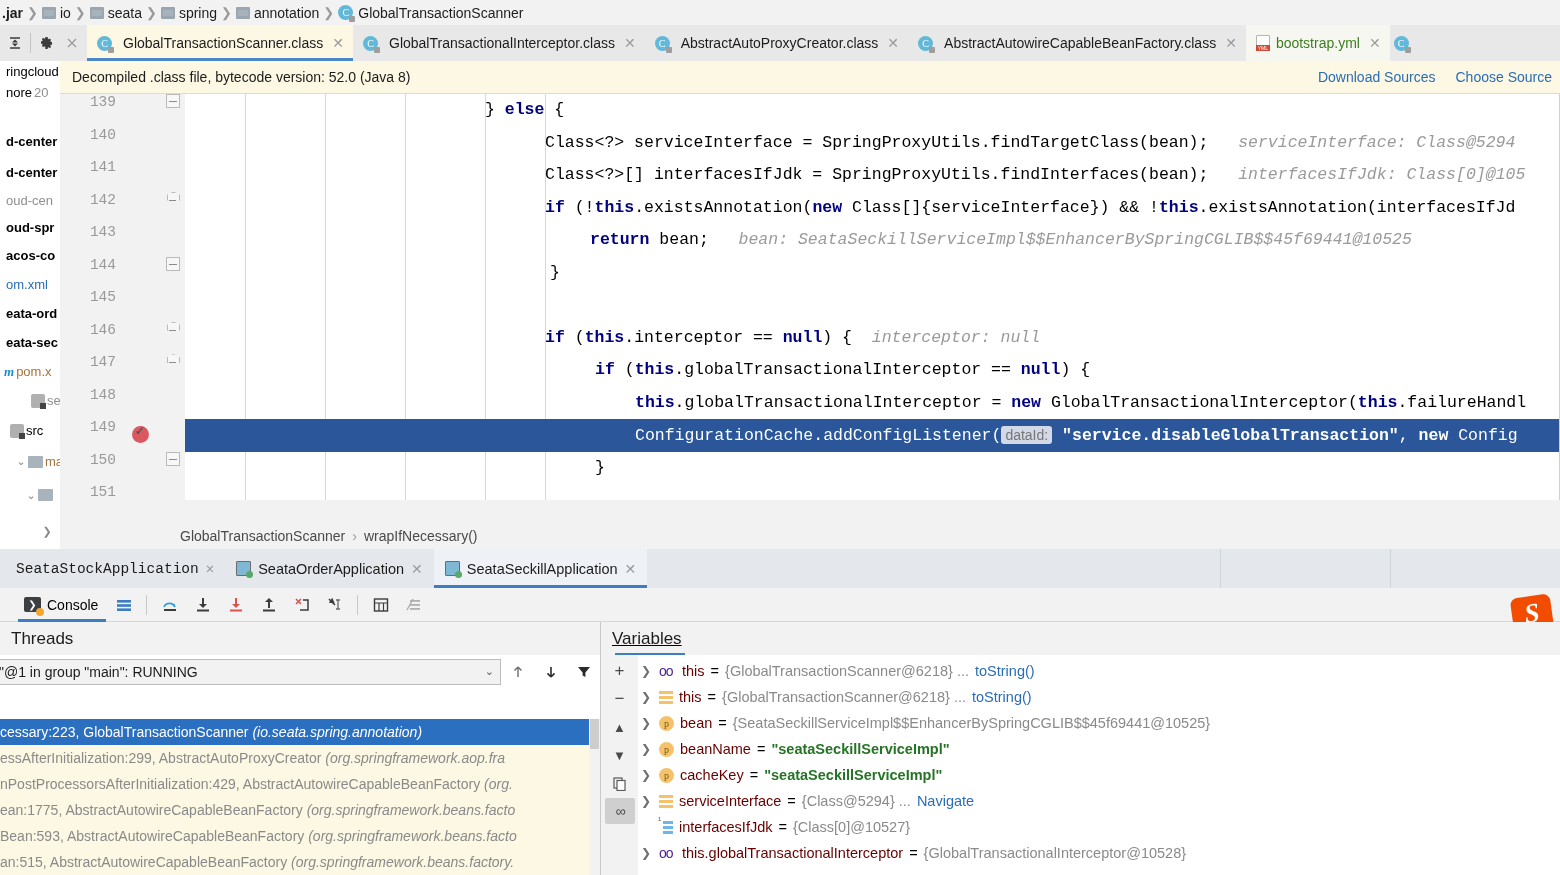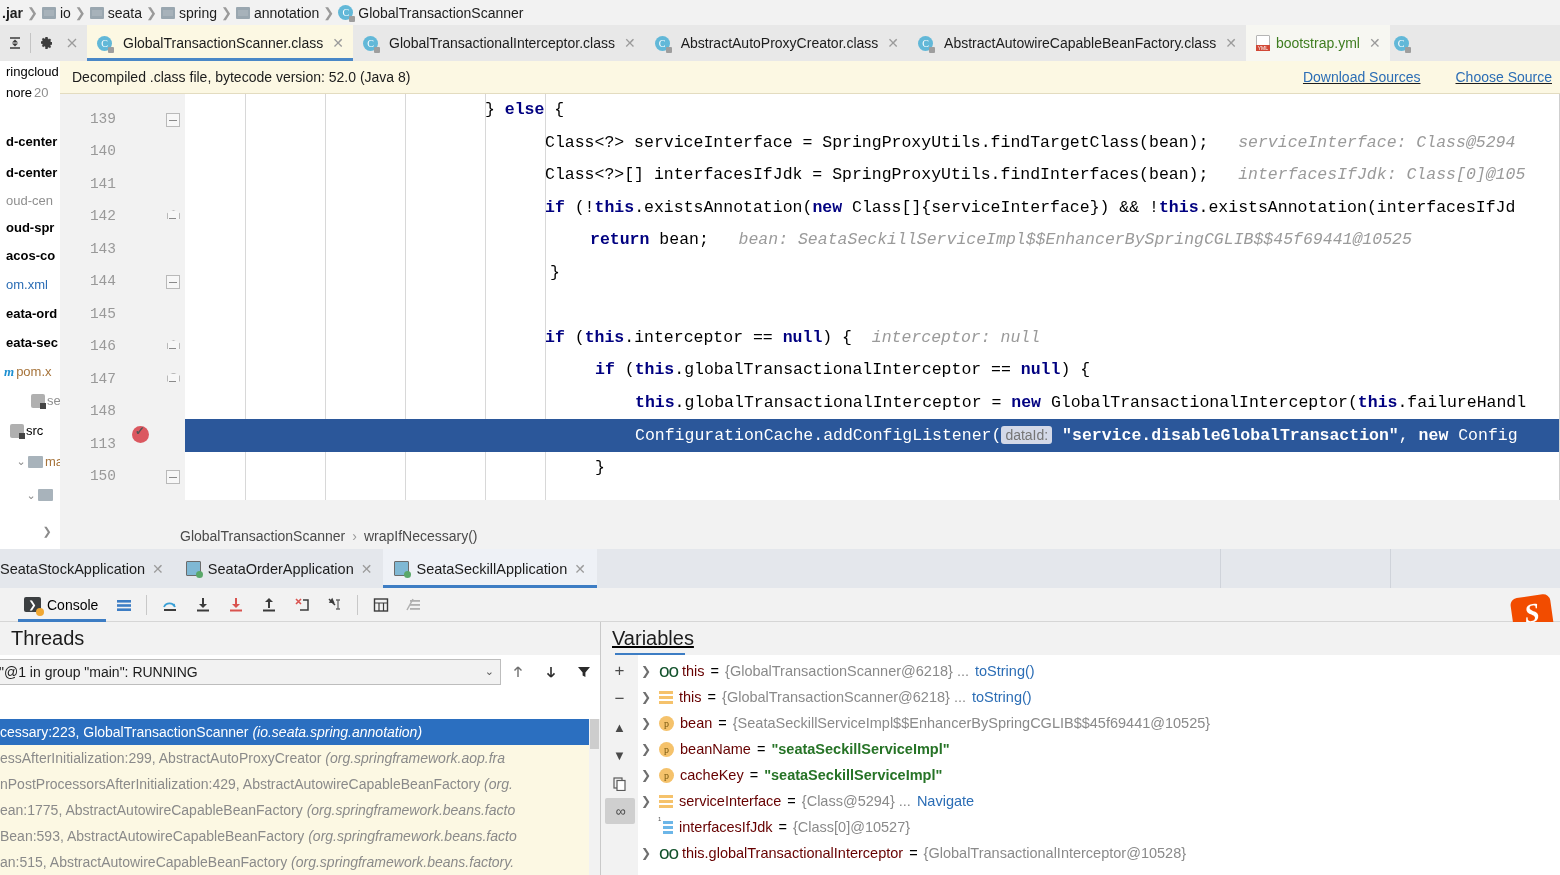--- a/index.html
+++ b/index.html
@@ -82,21 +82,21 @@
     font-family:"Liberation Sans",sans-serif;
   }
 
   
   .notifbar {
     position: absolute; left: 60px; top: 61px; width: 1500px; height: 33px;
     background: #fcf8e3; border-bottom: 1px solid #e3dcc0;
     display: flex; align-items: center; justify-content: space-between;
     padding: 0 8px 0 12px; font-size: 14px; color: #1c1c1c;
   }
-  .notif-actions { display: flex; gap: 35px; text-decoration: underline; }
+  .notif-actions { display: flex; gap: 20px; }
   .notif-link { color: #2b6db5; cursor: pointer; }
 
   
   .sidebar {
     position: absolute; left: 4px; top: 61px; width: 60px; height: 478px;
     background: #ffffff; overflow: hidden; font-size: 13px;
   }
   .sb-row { height: 26px; display: flex; align-items: center; white-space: nowrap; padding-left: 0px; }
   .sb-row .t { margin-left: 2px; }
   .sb-row .bold { font-weight: bold; }
@@ -113,21 +113,21 @@
   .editor {
     position: absolute; left: 60px; top: 94px; width: 1500px; height: 428px;
     background: #ffffff; overflow: hidden;
   }
   .gutter {
     position: absolute; left: 0; top: 0; width: 125px; height: 428px;
     background: #f2f2f2;
   }
   .gutter-line {
     position: absolute; left: 0; width: 125px; height: 32.5px;
-    display: flex; align-items: flex-end; gap: 22px;
+    display: flex; align-items: flex-start; gap: 22px;
   }
   .ln {
     width: 56px; text-align: right; color: #999999;
     font-family: "Liberation Mono", monospace; font-size: 14.5px;
   }
   .fold {
     width: 14px; height: 14px; margin-left: 28px;
     border: 1px solid #b9b9b9; background: #f7f7f7; position: relative;
   }
   .fold.minus::after {
@@ -247,21 +247,21 @@
   }
 
   
   .panes { position: absolute; left: 0; top: 622px; width: 1560px; height: 253px; }
   .pane-threads { position:absolute; left:0; top:0; width: 600px; height: 253px; background:#fff; }
   .pane-vars { position:absolute; left:601px; top:0; width: 959px; height: 253px; background:#fff;text-decoration:underline; }
   .pane-divider { position:absolute; left:600px; top:0; width:1px; height:253px; background:#c9c9c9; }
 
   .pane-head {
     height: 33px; background:#f2f2f2; display:flex; align-items:center;
-    padding-left: 11px; font-size: 20px; color:#1c1c1c; position:relative;
+    padding-left: 11px; font-size: 17px; color:#1c1c1c; position:relative;
   }
   .pane-head.vars::after{ content:""; position:absolute; left:14px; width:70px; bottom:0; height:2px; background:#3d7dc4;}
 
   .thread-select-row { display:flex; align-items:center; height:30px; padding: 3px 0 0 0; }
   .thread-select {
     flex: 1; height: 26px; margin-left: -8px; background:#f2f2f2; border:1px solid #bdbdbd;
     display:flex; align-items:center; justify-content:space-between; padding: 0 6px 0 0;
     font-size: 14px; color:#1c1c1c; overflow:hidden; white-space:nowrap;
   }
   .thread-select .caret{ color:#5a5a5a; font-size:11px; }
@@ -291,21 +291,21 @@
   .var-name { color: #660000; }
   .var-eq { color:#000; }
   .var-val { color:#8a8a8a; }
   .var-val.str { color:#267326; font-weight:bold; }
   .var-link { color:#2b6db5; }
   .ico-var-p {
     width:15px;height:15px;border-radius:50%;background:#f5c26b;color:#7a5a10;
     font-size:10px;line-height:15px;text-align:center;flex:none;
     font-family:"Liberation Serif",serif;
   }
-  .ico-var-oo { color:#14532d; font-size:19px; letter-spacing:-1px; flex:none; width:17px; }
+  .ico-var-oo { color:#4c1d95; font-size:14px; letter-spacing:-1px; flex:none; width:17px; }
   .ico-var-list {
     width:14px;height:14px;flex:none;background:
       linear-gradient(#f5c26b,#f5c26b) 0 1px/14px 3px no-repeat,
       linear-gradient(#f5c26b,#f5c26b) 0 6px/14px 3px no-repeat,
       linear-gradient(#f5c26b,#f5c26b) 0 11px/14px 3px no-repeat;
   }
   .ico-var-arr {
     width:14px;height:14px;flex:none;background:
       linear-gradient(#6cb6e8,#6cb6e8) 4px 1px/10px 3px no-repeat,
       linear-gradient(#6cb6e8,#6cb6e8) 4px 6px/10px 3px no-repeat,
@@ -506,21 +506,21 @@
           <span class="fold collapse-arrow"></span>
         </div>
       <div class="gutter-line" style="top:260px;">
           <span class="ln">147</span>
           <span class="fold collapse-arrow"></span>
         </div>
       <div class="gutter-line" style="top:292.5px;">
           <span class="ln">148</span>
         </div>
       <div class="gutter-line" style="top:325px;">
-          <span class="ln">113</span>
+          <span class="ln">149</span>
           <span class="bpmark" style="top:7px;"></span>
         </div>
       <div class="gutter-line" style="top:357.5px;">
           <span class="ln">150</span>
           <span class="fold minus"></span>
         </div>
       <div class="gutter-line" style="top:390px;">
           <span class="ln">151</span>
         </div>
       <div class="gutter-line" style="top:422.5px;"></div>
@@ -562,21 +562,21 @@
     <div class="code-bottom-strip"></div>
   </div>
 
   <div class="editor-crumb">
     <span>GlobalTransactionScanner</span>
     <span class="sep">›</span>
     <span>wrapIfNecessary()</span>
   </div>
 
   <div class="sessionbar">
-    <div class="stab" style="padding-left:0;">
+    <div class="stab" style="padding-left:16px;font-family:Liberation Mono, monospace;">
       <span>SeataStockApplication</span>
       <span class="close">✕</span>
     </div>
     <div class="stab">
       <span class="ico-run"></span>
       <span>SeataOrderApplication</span>
       <span class="close">✕</span>
     </div>
     <div class="stab active">
       <span class="ico-run"></span>

